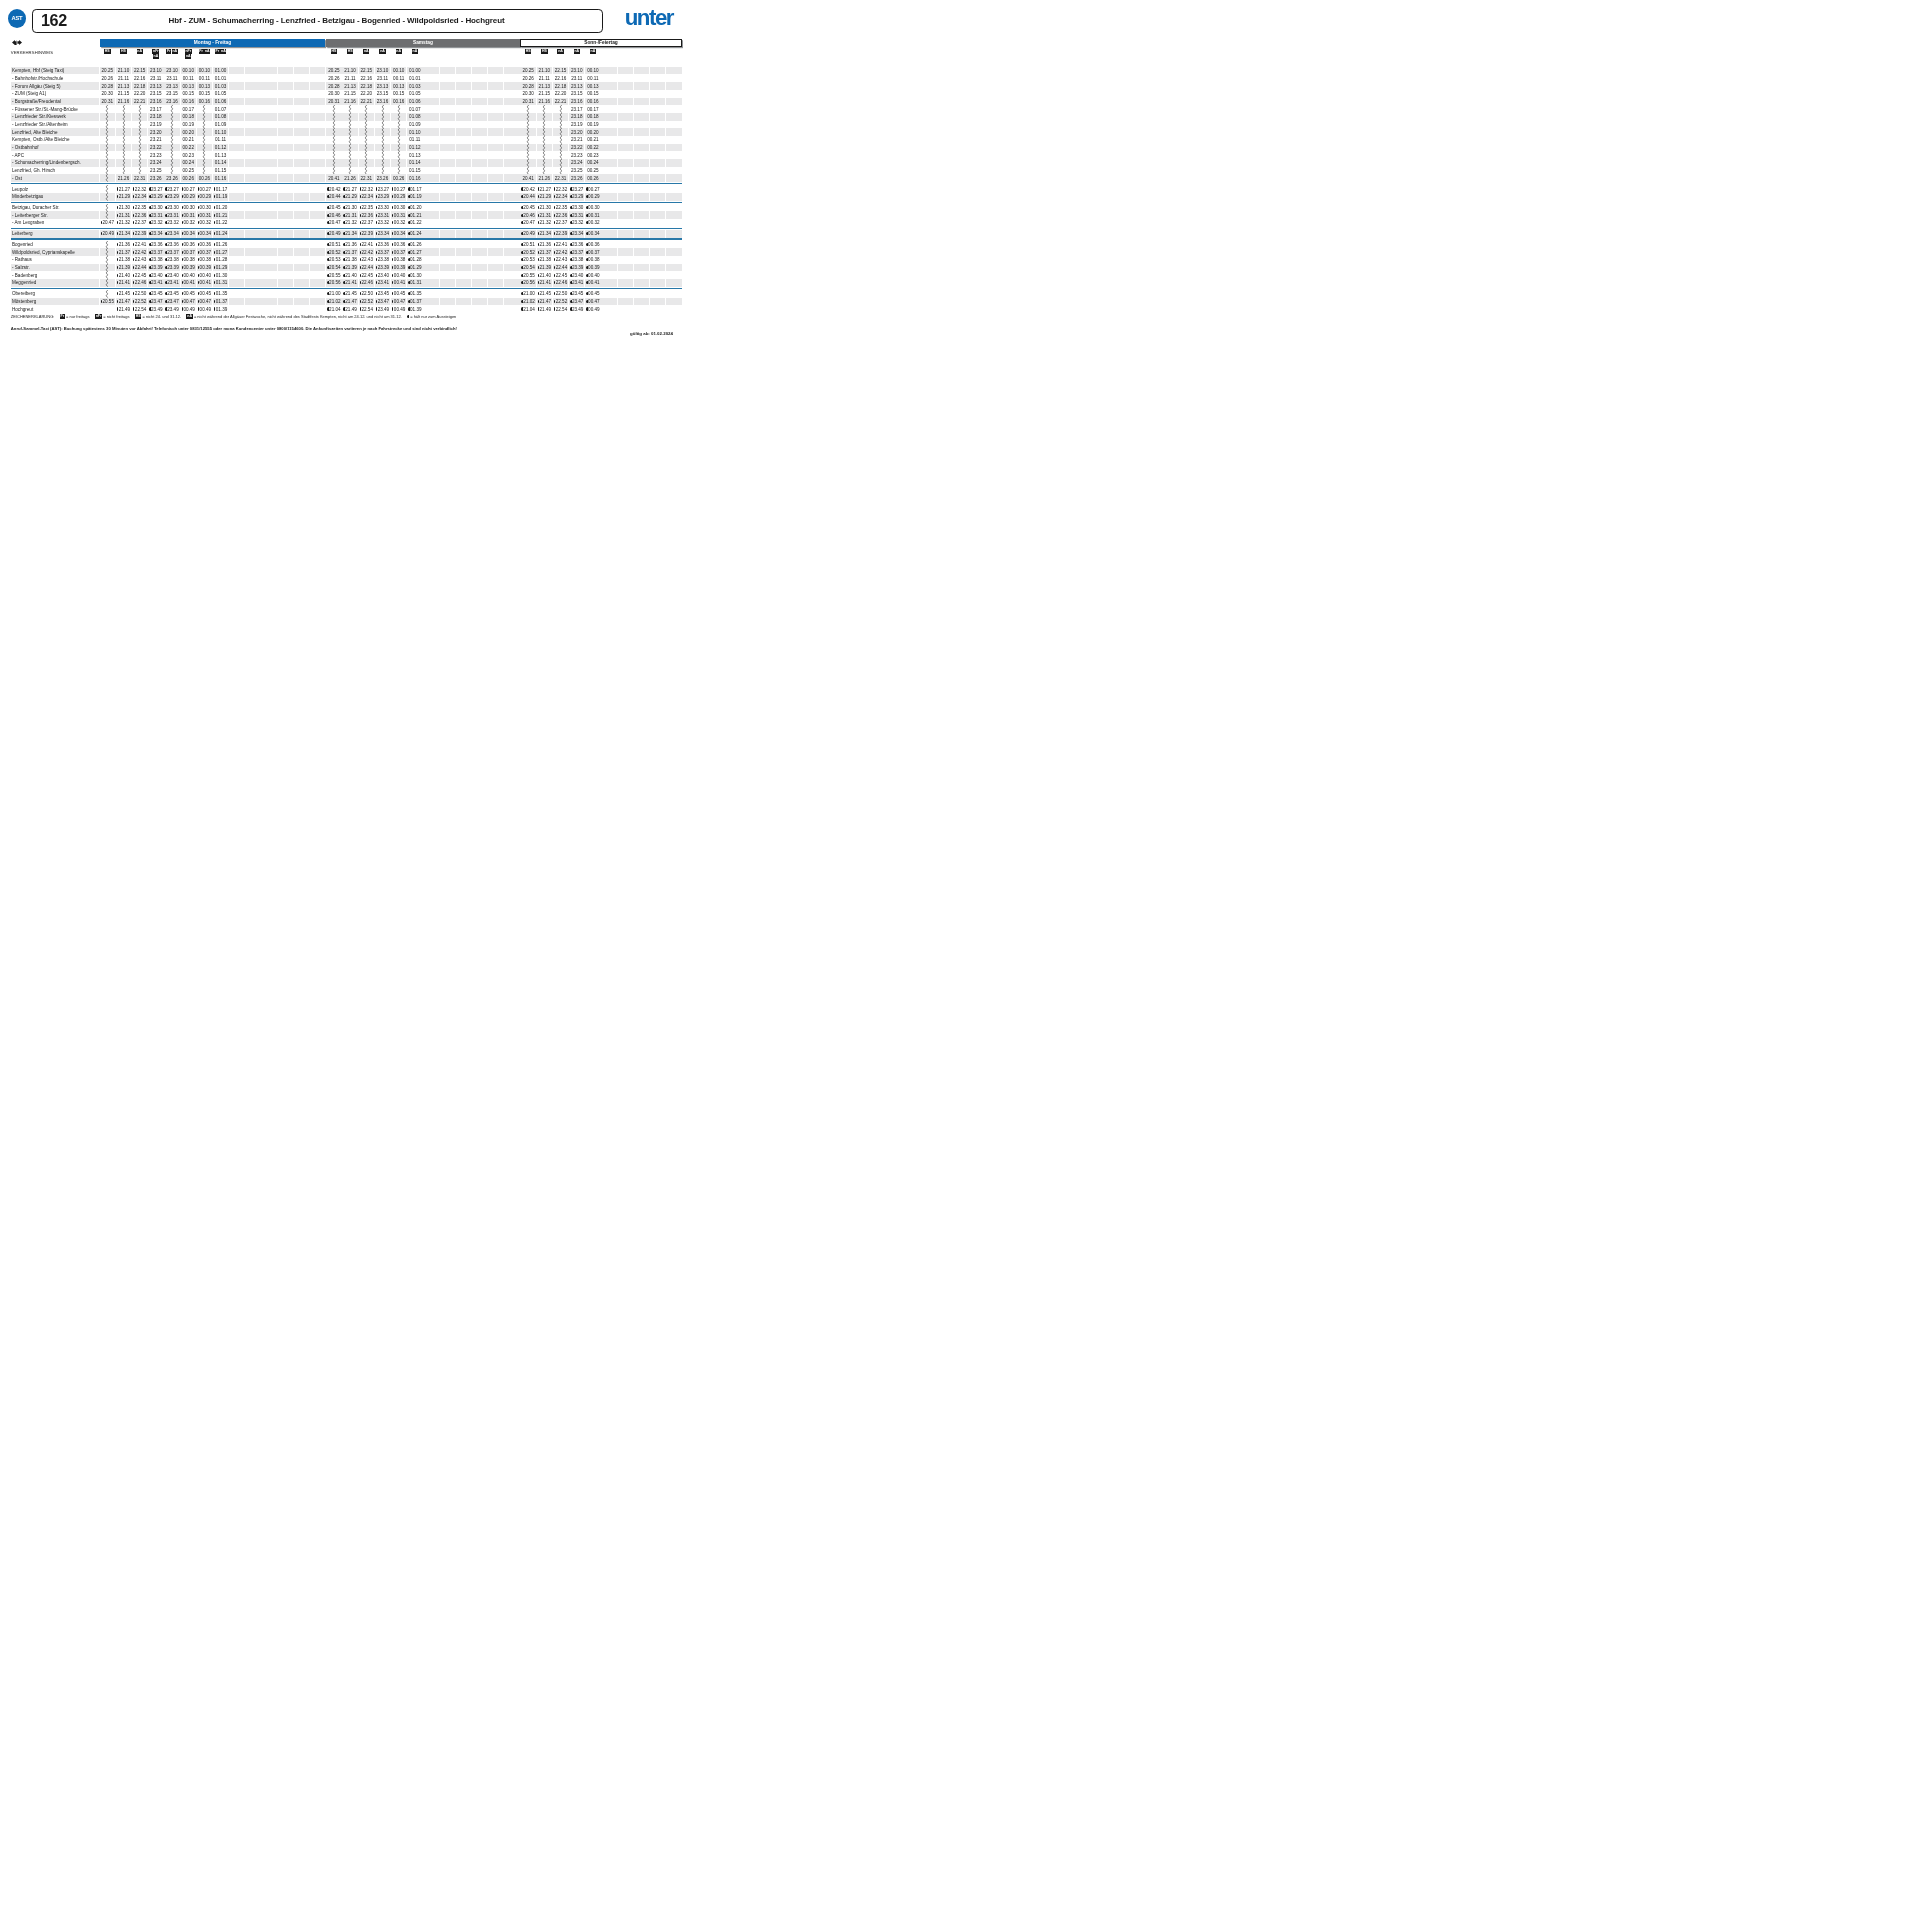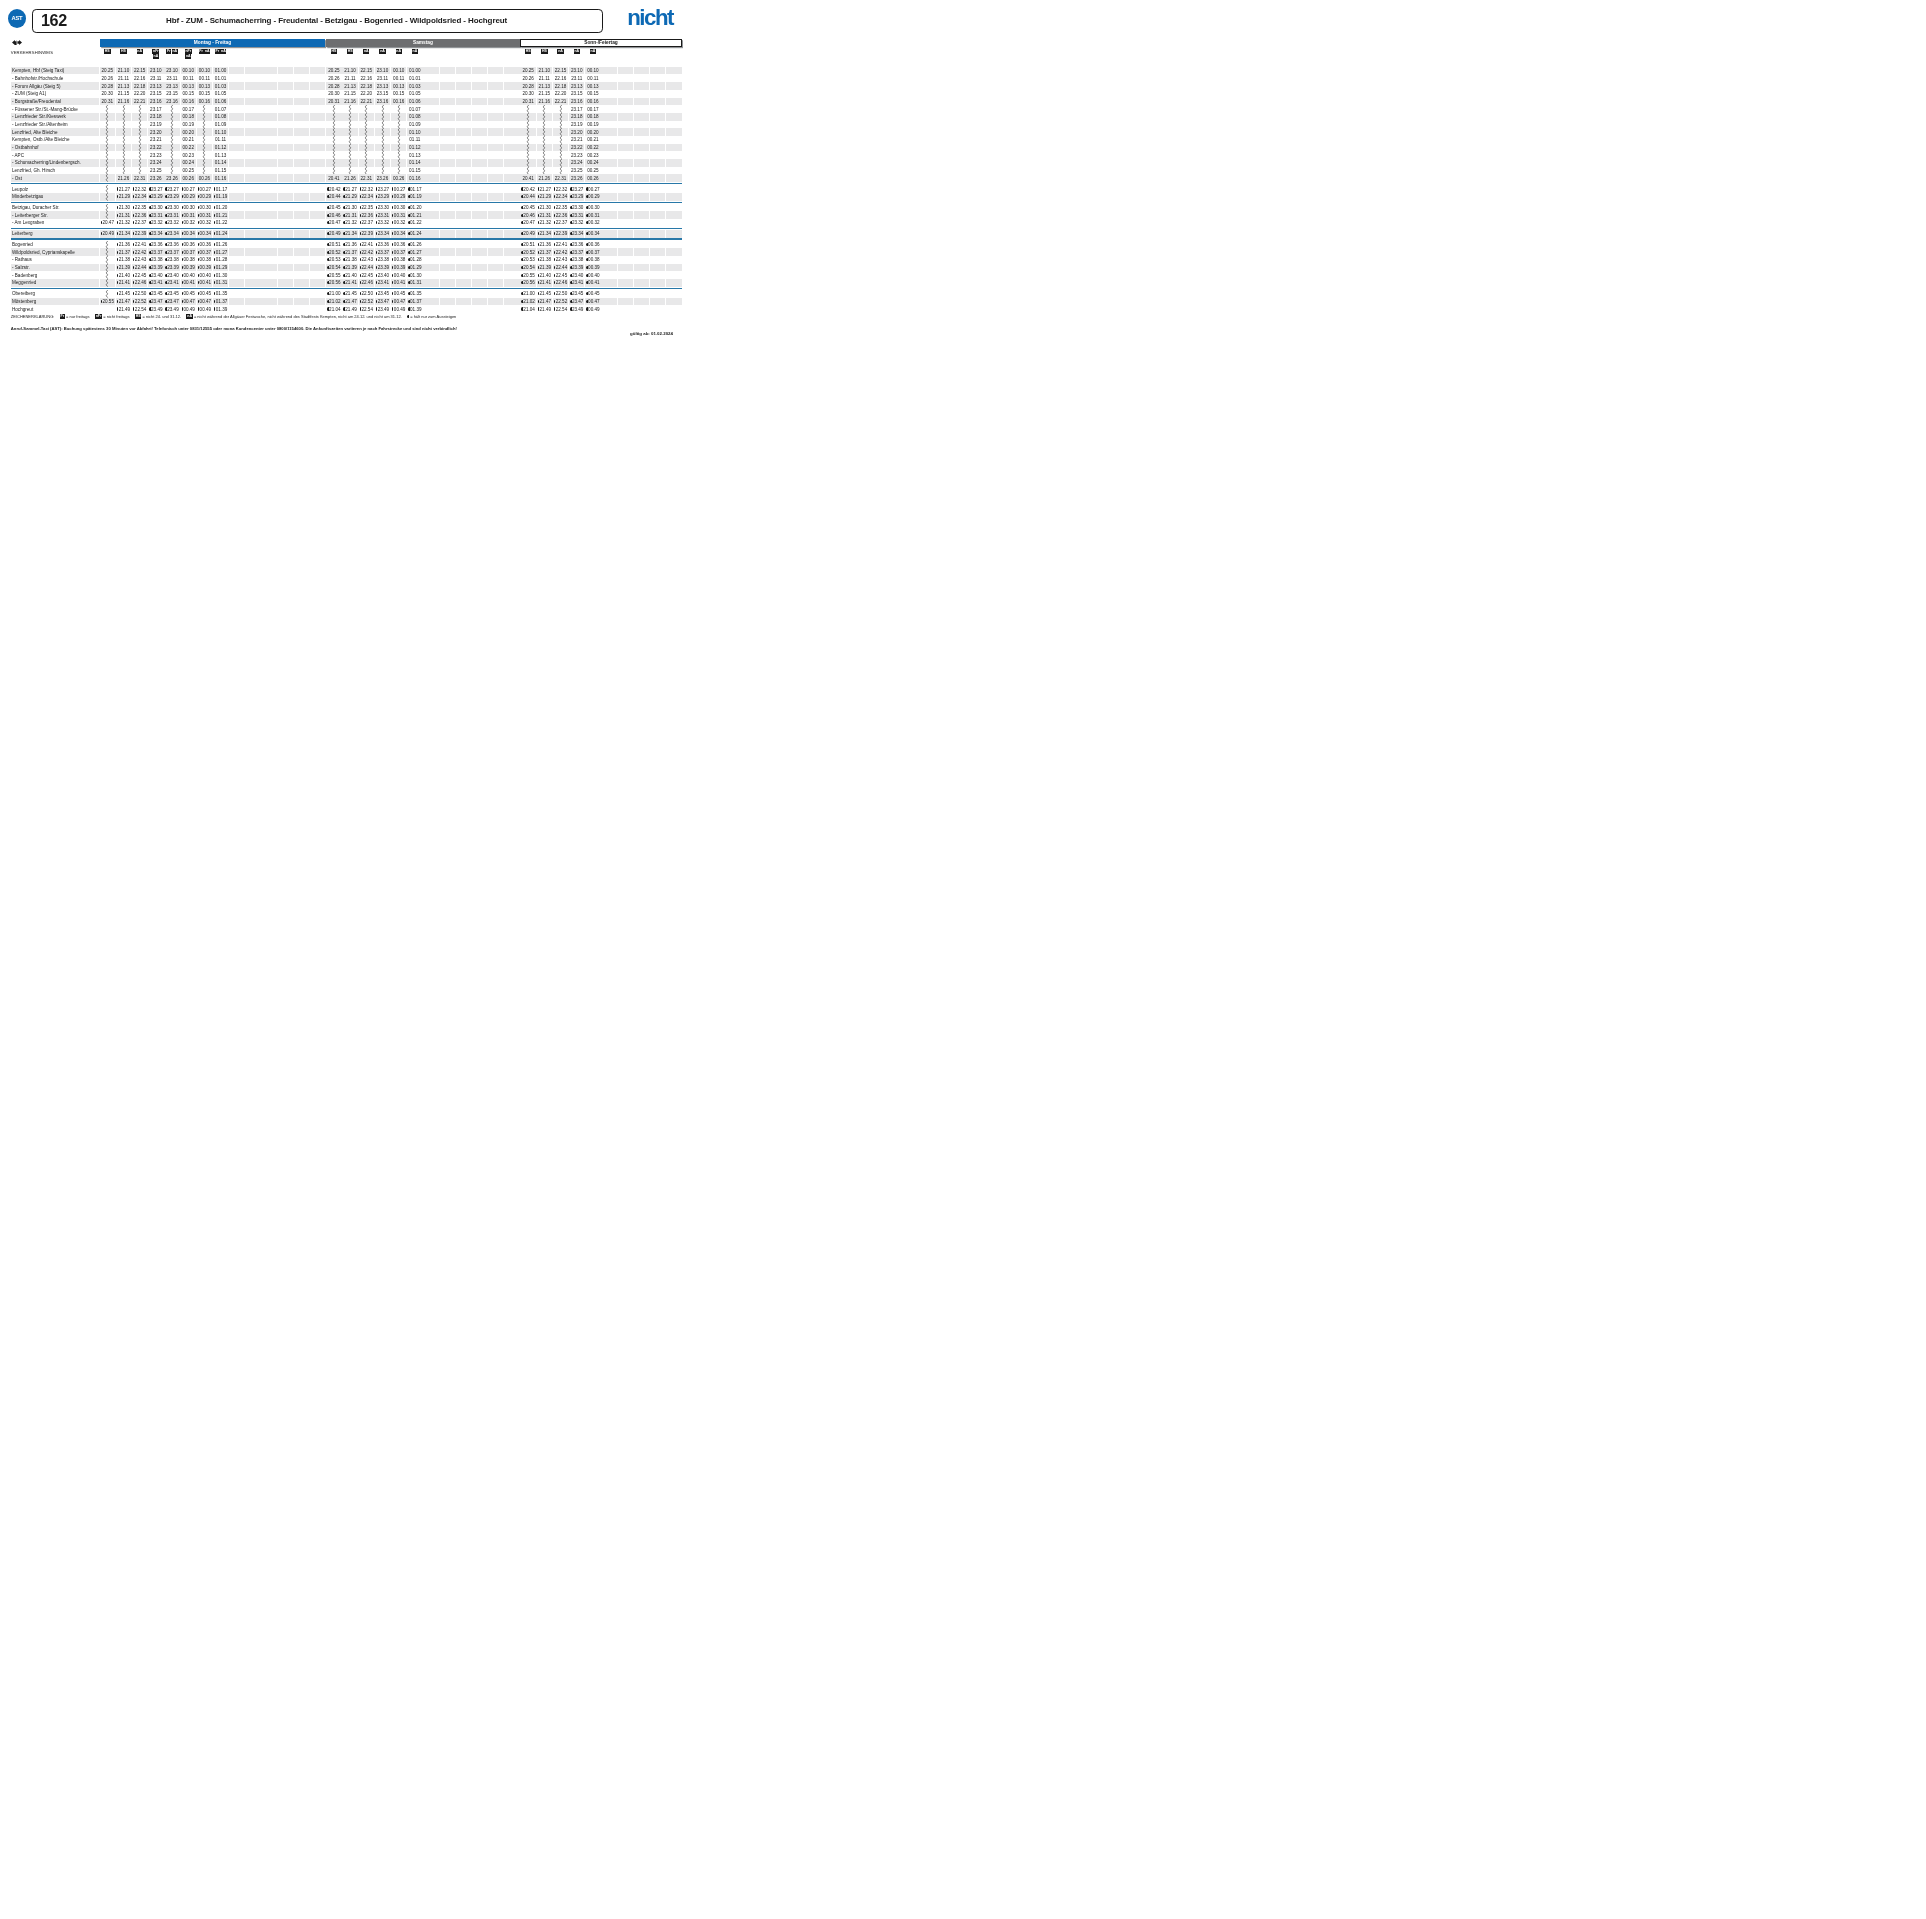--- a/index.html
+++ b/index.html
@@ -50,24 +50,24 @@
 <body>
 
 <div class="page">
 
   <div class="ast-circle">
     <span>AST</span>
   </div>
 
   <div class="route-box">
     <span class="line-num">162</span>
-    <span class="route-title">Hbf - ZUM - Schumacherring - Freudental - Betzigau - Bogenried - Wildpoldsried - Hochgreut</span>
+    <span class="route-title">Hbf - ZUM - Schumacherring - Lenzfried - Betzigau - Bogenried - Wildpoldsried - Hochgreut</span>
   </div>
 
-  <div class="mona">nicht</div>
+  <div class="mona">unter</div>
 
   <div class="tt-grid" style="grid-template-rows: 7.7px 11.6px 8.5px 7.7px 7.7px 7.7px 7.7px 7.7px 7.7px 7.7px 7.7px 7.7px 7.7px 7.7px 7.7px 7.7px 7.7px 7.7px 3.1px 7.7px 7.7px 3.1px 7.7px 7.7px 7.7px 3.1px 7.7px 3.1px 7.7px 7.7px 7.7px 7.7px 7.7px 7.7px 3.1px 7.7px 7.7px 7.7px;">
       <div class="arrow-wrap" style="grid-area: 1 / 1;"><svg width="10" height="5" viewBox="0 0 26 13">
           <path d="M0 6.5 L7.5 0 V3.5 H12 V0 L12.5 0 V3.5 H12 M0 6.5 L7.5 13 V9.5 H12 V13 L7.5 13 Z M26 6.5 L18.5 0 V3.5 H14 V9.5 H18.5 V13 Z M7.5 0 V3.5 H12 V9.5 H7.5 V13 L0 6.5 Z" fill="#1a1a1a"></path>
         </svg></div>
       <div class="band band-blue" style="grid-area: 1 / 2 / auto / 16;">
         <span>Montag - Freitag</span>
       </div>
       <div class="band band-gray" style="grid-area: 1 / 16 / auto / 28;">
         <span>Samstag</span>

